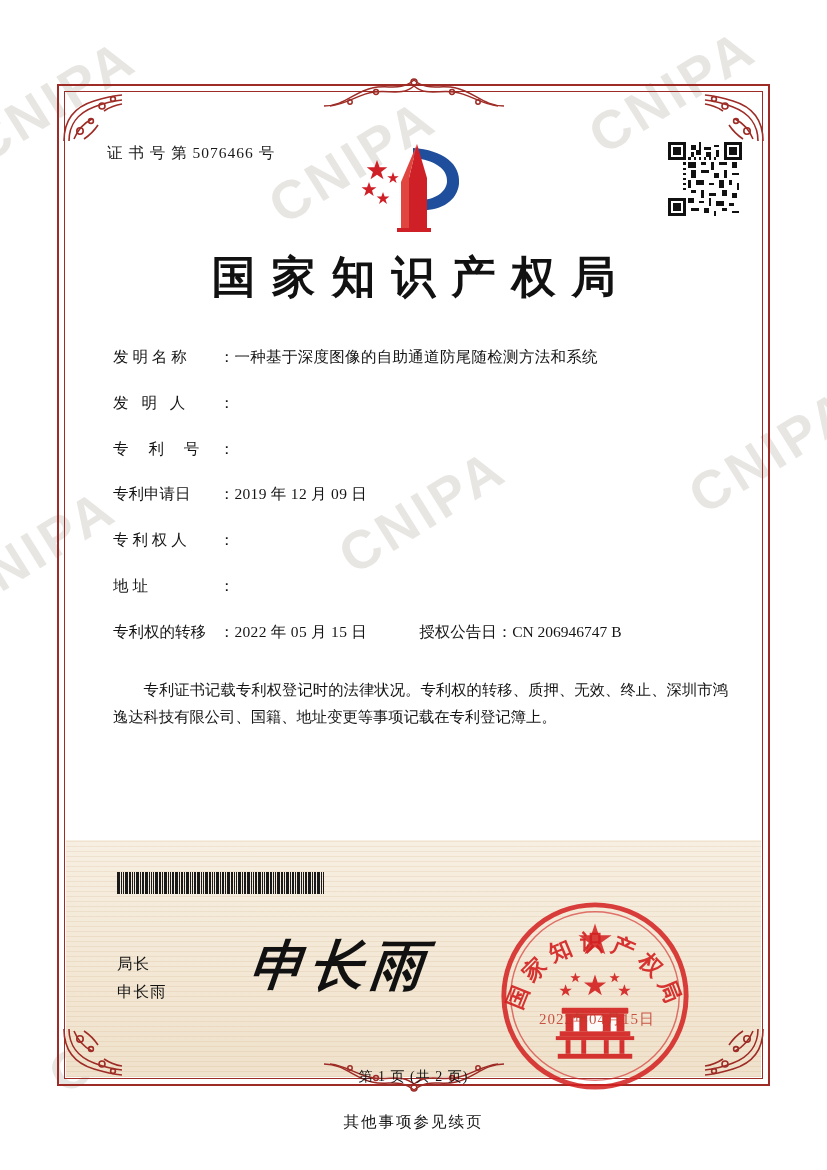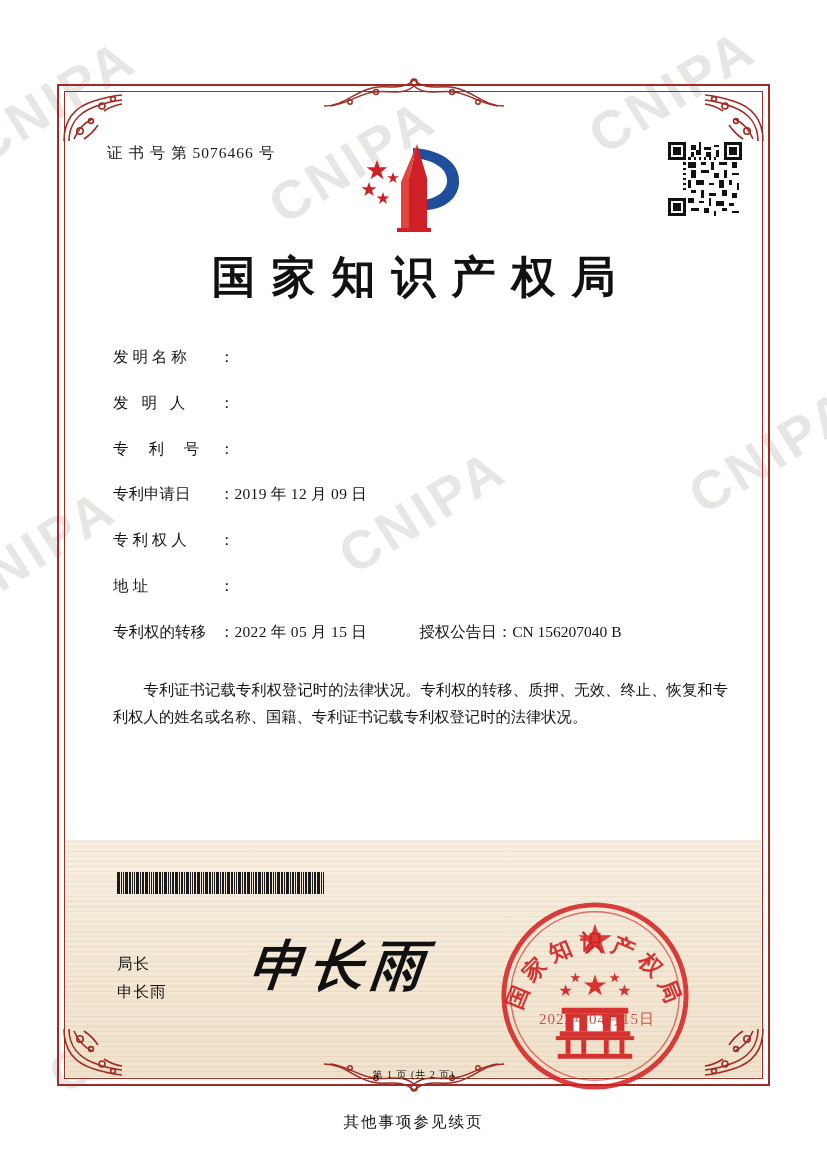--- a/index.html
+++ b/index.html
@@ -257,21 +257,21 @@
     letter-spacing: 1px;
     opacity: .85;
   }
 
   
   .page-num {
     position: absolute;
     left: 0; right: 0;
     top: 1068px;
     text-align: center;
-    font-size: 10px;
+    font-size: 14px;
     color: #141414;
     letter-spacing: 1px;
   }
   .footnote {
     position: absolute;
     left: 0; right: 0;
     top: 1112px;
     text-align: center;
     font-size: 15.5px;
     color: #141414;
@@ -475,20 +475,21 @@
     </svg>
   </div>
 
   <div class="doc-title">国家知识产权局</div>
 
   <div class="fields">
 
     <div class="row">
       <div class="label">发 明 名 称</div>
       <div class="colon">：</div>
+      <div class="value">一种基于深度图像的自助通道防尾随检测方法和系统</div>
     </div>
 
     <div class="row">
       <div class="label sp4">发 明 人</div>
       <div class="colon">：</div>
     </div>
 
     <div class="row">
       <div class="label sp6">专 利 号</div>
       <div class="colon">：</div>
@@ -509,27 +510,27 @@
       <div class="label">地        址</div>
       <div class="colon">：</div>
     </div>
 
     <div class="row two-col">
       <div class="label">专利权的转移</div>
       <div class="colon">：</div>
       <div class="value">2022 年 05 月 15 日</div>
       <div class="label2">授权公告日</div>
       <div class="colon">：</div>
-      <div>CN 156207040 B</div>
+      <div>CN 206946747 B</div>
     </div>
 
   </div>
 
   <div class="paras">
-    <p>专利证书记载专利权登记时的法律状况。专利权的转移、质押、无效、终止、恢复和专利权人的姓名或名称、国籍、专利证书记载专利权登记时的法律状况。</p>
+    <p>专利证书记载专利权登记时的法律状况。专利权的转移、质押、无效、终止、深圳市鸿逸达科技有限公司、国籍、地址变更等事项记载在专利登记簿上。</p>
   </div>
 
   <div class="barcode">
     <span style="width:3px"></span>
       <span style="width:1px"></span>
       <span style="width:1px"></span>
     <span style="width:3px"></span>
       <span style="width:2px"></span>
       <span style="width:1px"></span>
     <span style="width:1px"></span>

